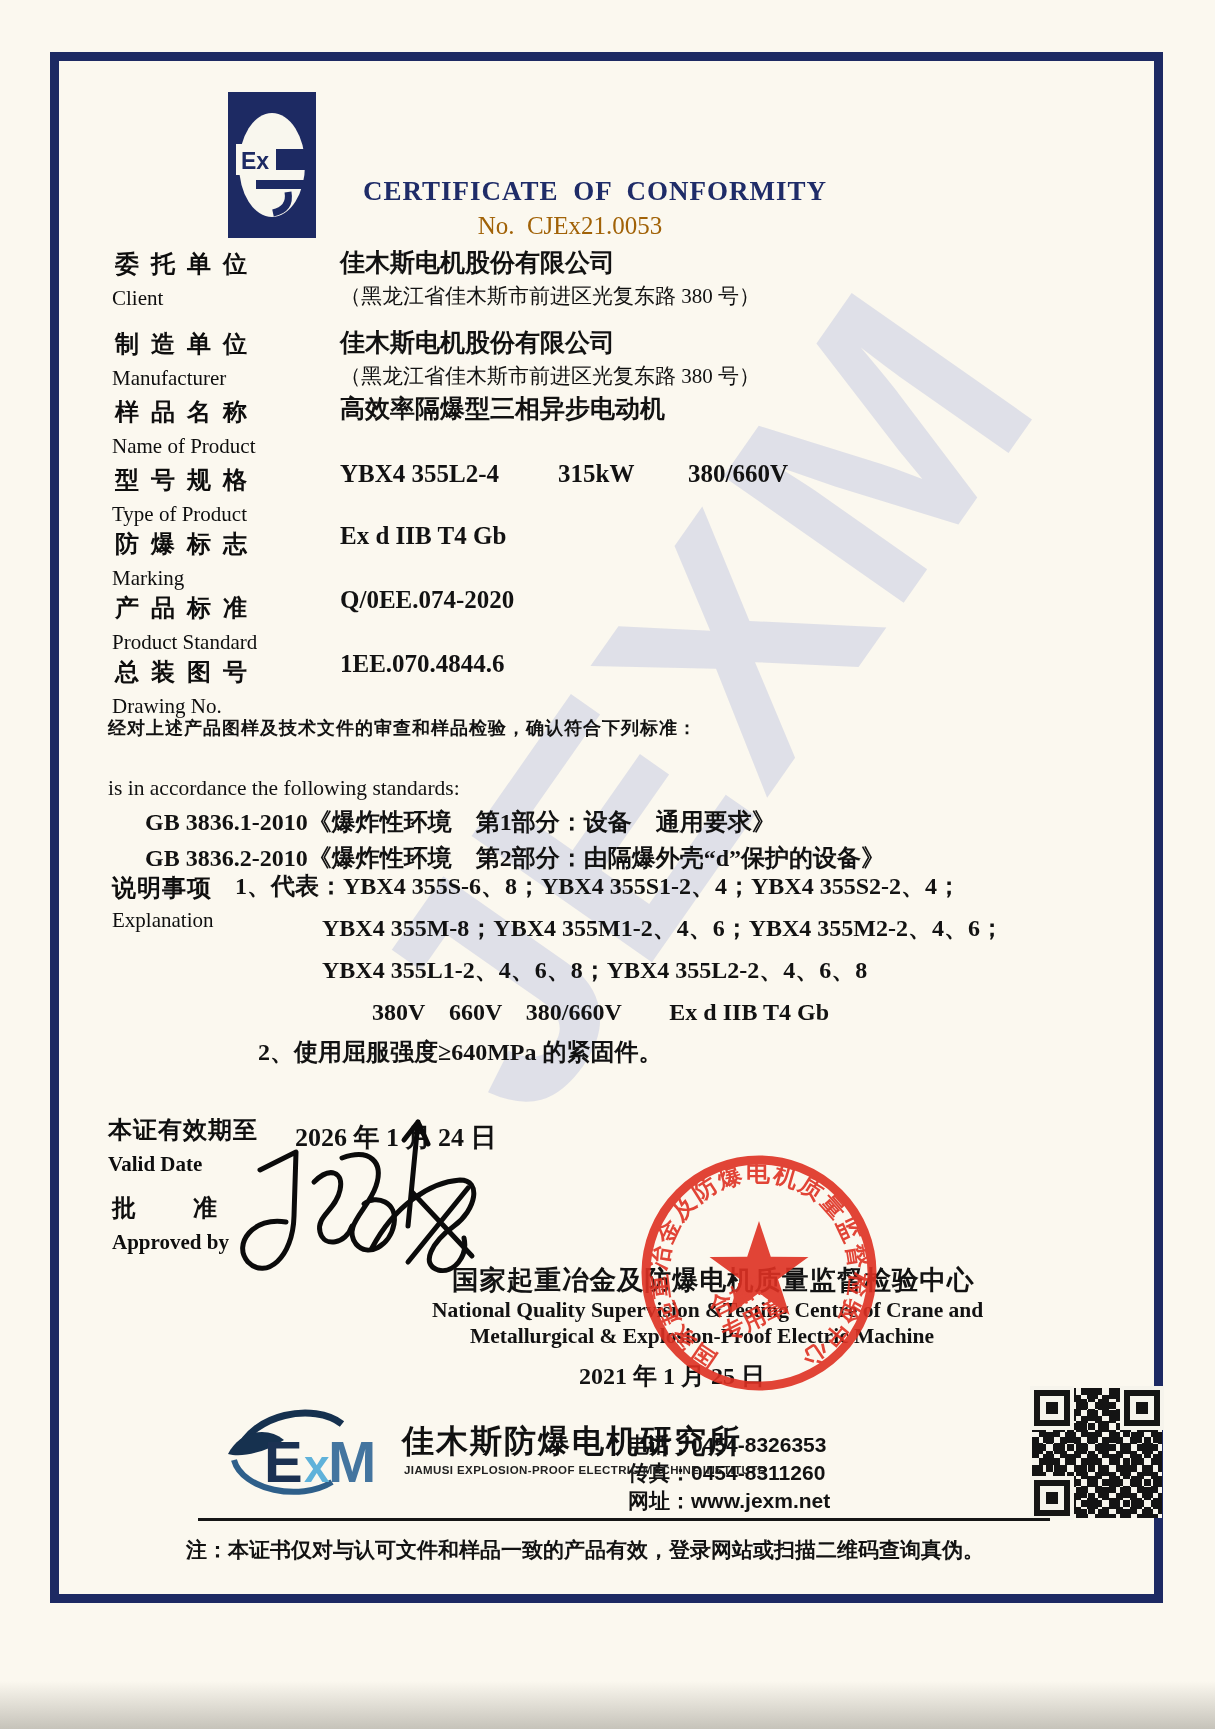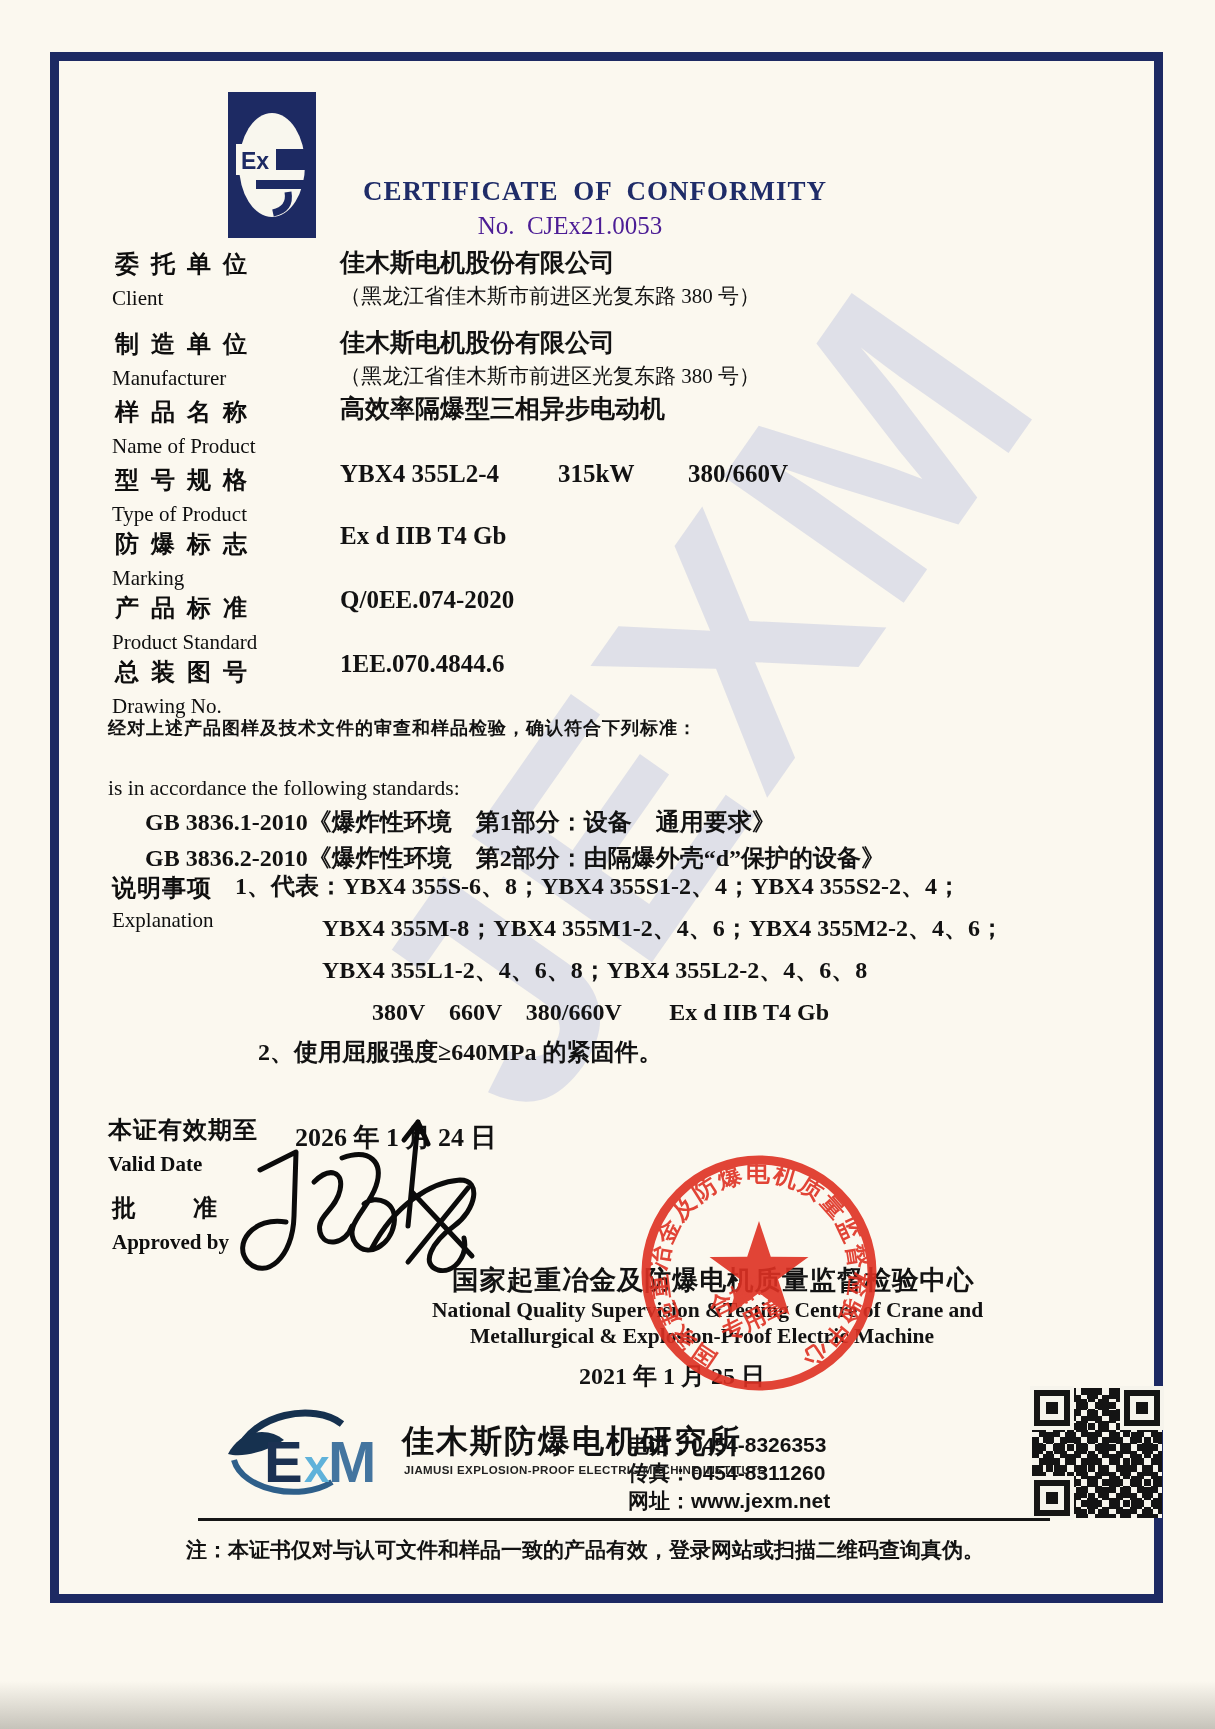--- a/index.html
+++ b/index.html
@@ -7,21 +7,21 @@
         font-family:"Liberation Serif","DejaVu Serif",serif;color:#121212;}
   .abs{position:absolute;white-space:pre;}
   .frame{position:absolute;left:50px;top:52px;width:1095px;height:1533px;border:9px solid #1d2a63;}
   .watermark{position:absolute;left:150px;top:540px;width:1100px;height:320px;text-align:center;
         font-family:"Liberation Sans",sans-serif;font-weight:700;font-size:320px;line-height:320px;
         color:rgba(158,168,216,0.30);letter-spacing:6px;transform:rotate(-55deg);}
   .title{left:330px;top:98px;width:530px;text-align:center;font-size:58px;font-weight:700;
         color:#1f2c68;letter-spacing:24px;}
   .subtitle{left:330px;top:176px;width:530px;text-align:center;font-size:27px;font-weight:700;
         color:#1f2c68;letter-spacing:1px;word-spacing:7px;}
-  .certno{left:330px;top:212px;width:480px;text-align:center;font-size:25px;color:#4c1d95;}
+  .certno{left:330px;top:212px;width:480px;text-align:center;font-size:25px;color:#a16207;}
   .zh-label{font-size:24px;font-weight:700;letter-spacing:3px;color:#0e0e0e;}
   .en-label{font-size:21px;color:#0e0e0e;}
   .val-zh{font-size:25px;font-weight:700;text-align:right;}
   .val-lat{font-size:25px;font-weight:700;}
   .val-addr{font-size:21px;}
   .stmt-zh{font-size:18px;font-weight:700;letter-spacing:1px;}
   .stmt-en{font-size:21.5px;}
   .std-line{font-size:24px;font-weight:600;}
   .expl-line{font-size:24px;font-weight:600;}
   .valid-val{font-size:26px;font-weight:700;}

